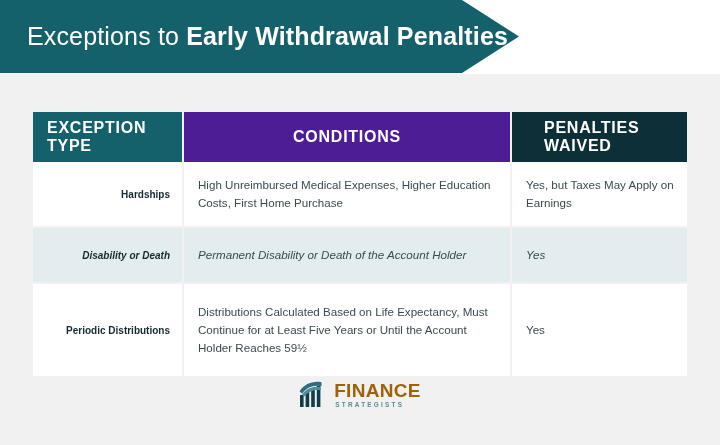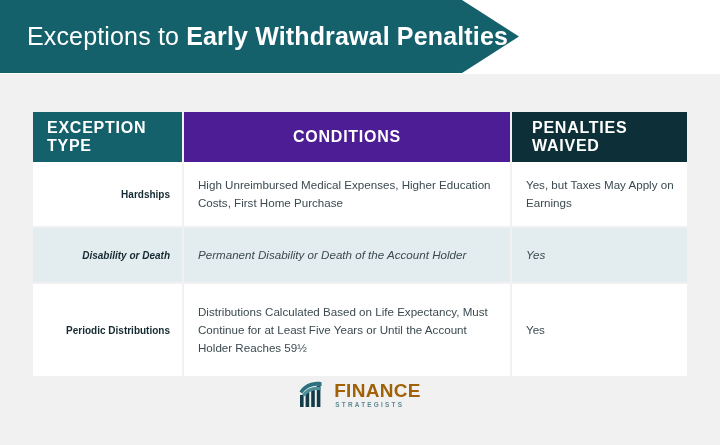--- a/index.html
+++ b/index.html
@@ -77,21 +77,21 @@
     text-align: left;
     padding-left: 14px;
   }
   thead th.th-cond {
     background: #4c1d95;
     text-align: center;
   }
   thead th.th-waived {
     background: #0d2f38;
     text-align: left;
-    padding-left: 20px;
+    padding-left: 32px;
     border-right: none;
   }
 
   tbody td {
     vertical-align: middle;
     font-size: 11.6px;
     line-height: 18px;
     color: #3b4a50;
     border-right: 2px solid #f1f1f1;
     padding: 13px 12px 13px 14px;

